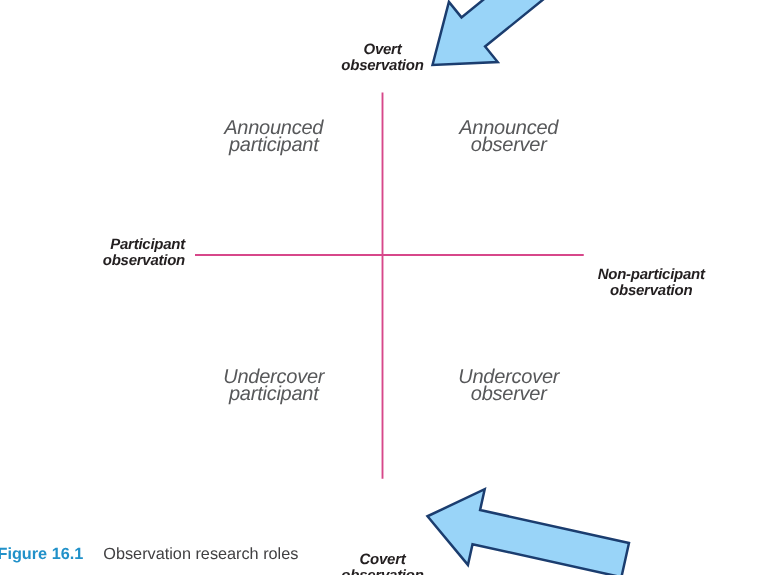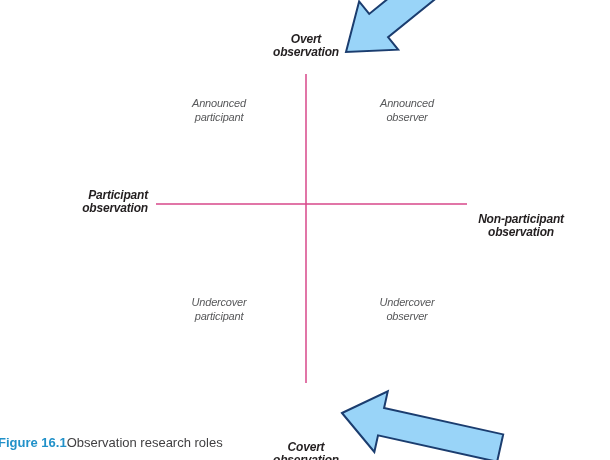--- a/index.html
+++ b/index.html
@@ -29,21 +29,21 @@
     letter-spacing: -0.2px;
     font-style: italic;
   }
   .axis-lbl {
     font-weight: bold;
     font-size: 12px;
     line-height: 13px;
     color: #231F20;
   }
   .quad-lbl {
-    font-size: 11px;
+    font-size: 16px;
     line-height: 14px;
     color: #57585A;
   }
   .axis-top    { left: 230px; top: 33px;  width: 152px; }
   .axis-bottom { left: 230px; top: 393px; width: 152px; margin-top: 48px; }
   .axis-left   { left: 28px;  top: 189px; width: 120px; text-align: right; }
   .axis-right  { left: 466px; top: 189px; width: 110px; margin-top: 24px; }
   .quad-tl { left: 159px; top: 96px;  width: 120px; }
   .quad-tr { left: 347px; top: 96px;  width: 120px; }
   .quad-bl { left: 159px; top: 295px; width: 120px; }
@@ -55,21 +55,21 @@
     font-size: 13px;
     line-height: 15px;
     white-space: nowrap;
   }
   .caption .cap-label {
     font-weight: bold;
     color: #2191C9;
   }
   .caption .cap-text {
     color: #414042;
-    margin-left: 0;
+    margin-left: 16px;
   }
 </style>
 </head>
 <body>
 
 <div class="canvas">
 
   <svg class="overlay" viewBox="0 0 610 460" aria-hidden="true">
 
     <line x1="306" y1="74" x2="306" y2="383" stroke-width="1.5" stroke="#D7478A"></line>

